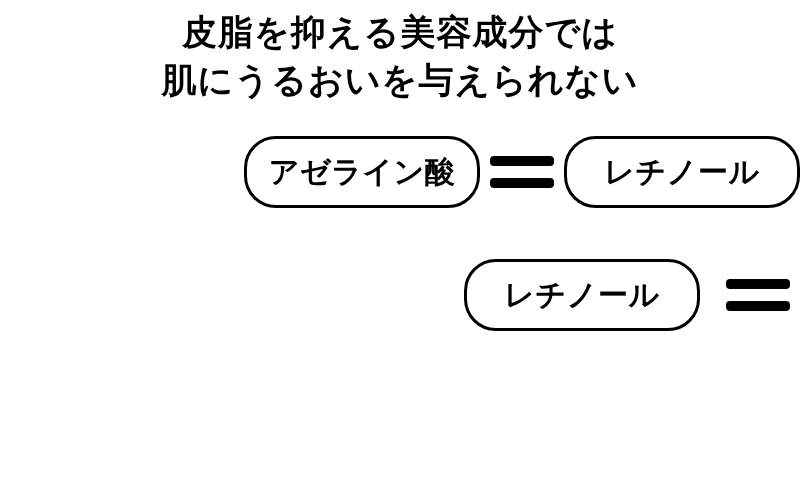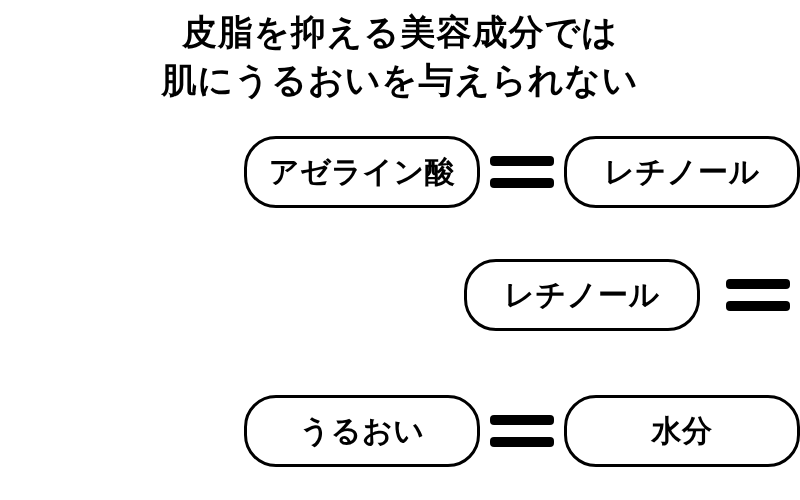--- a/index.html
+++ b/index.html
@@ -84,24 +84,16 @@
     </div>
 
     <div class="equiv-row row-2">
       <div class="pill">レチノール</div>
       <div class="equals">
         <div class="bar"></div>
         <div class="bar"></div>
       </div>
     </div>
 
-    <div class="equiv-row row-3">
-      <div class="pill">うるおい</div>
-      <div class="equals">
-        <div class="bar"></div>
-        <div class="bar"></div>
-      </div>
-      <div class="pill">水分</div>
-    </div>
 
   </div>
 
 </div>
 
 </body></html>

